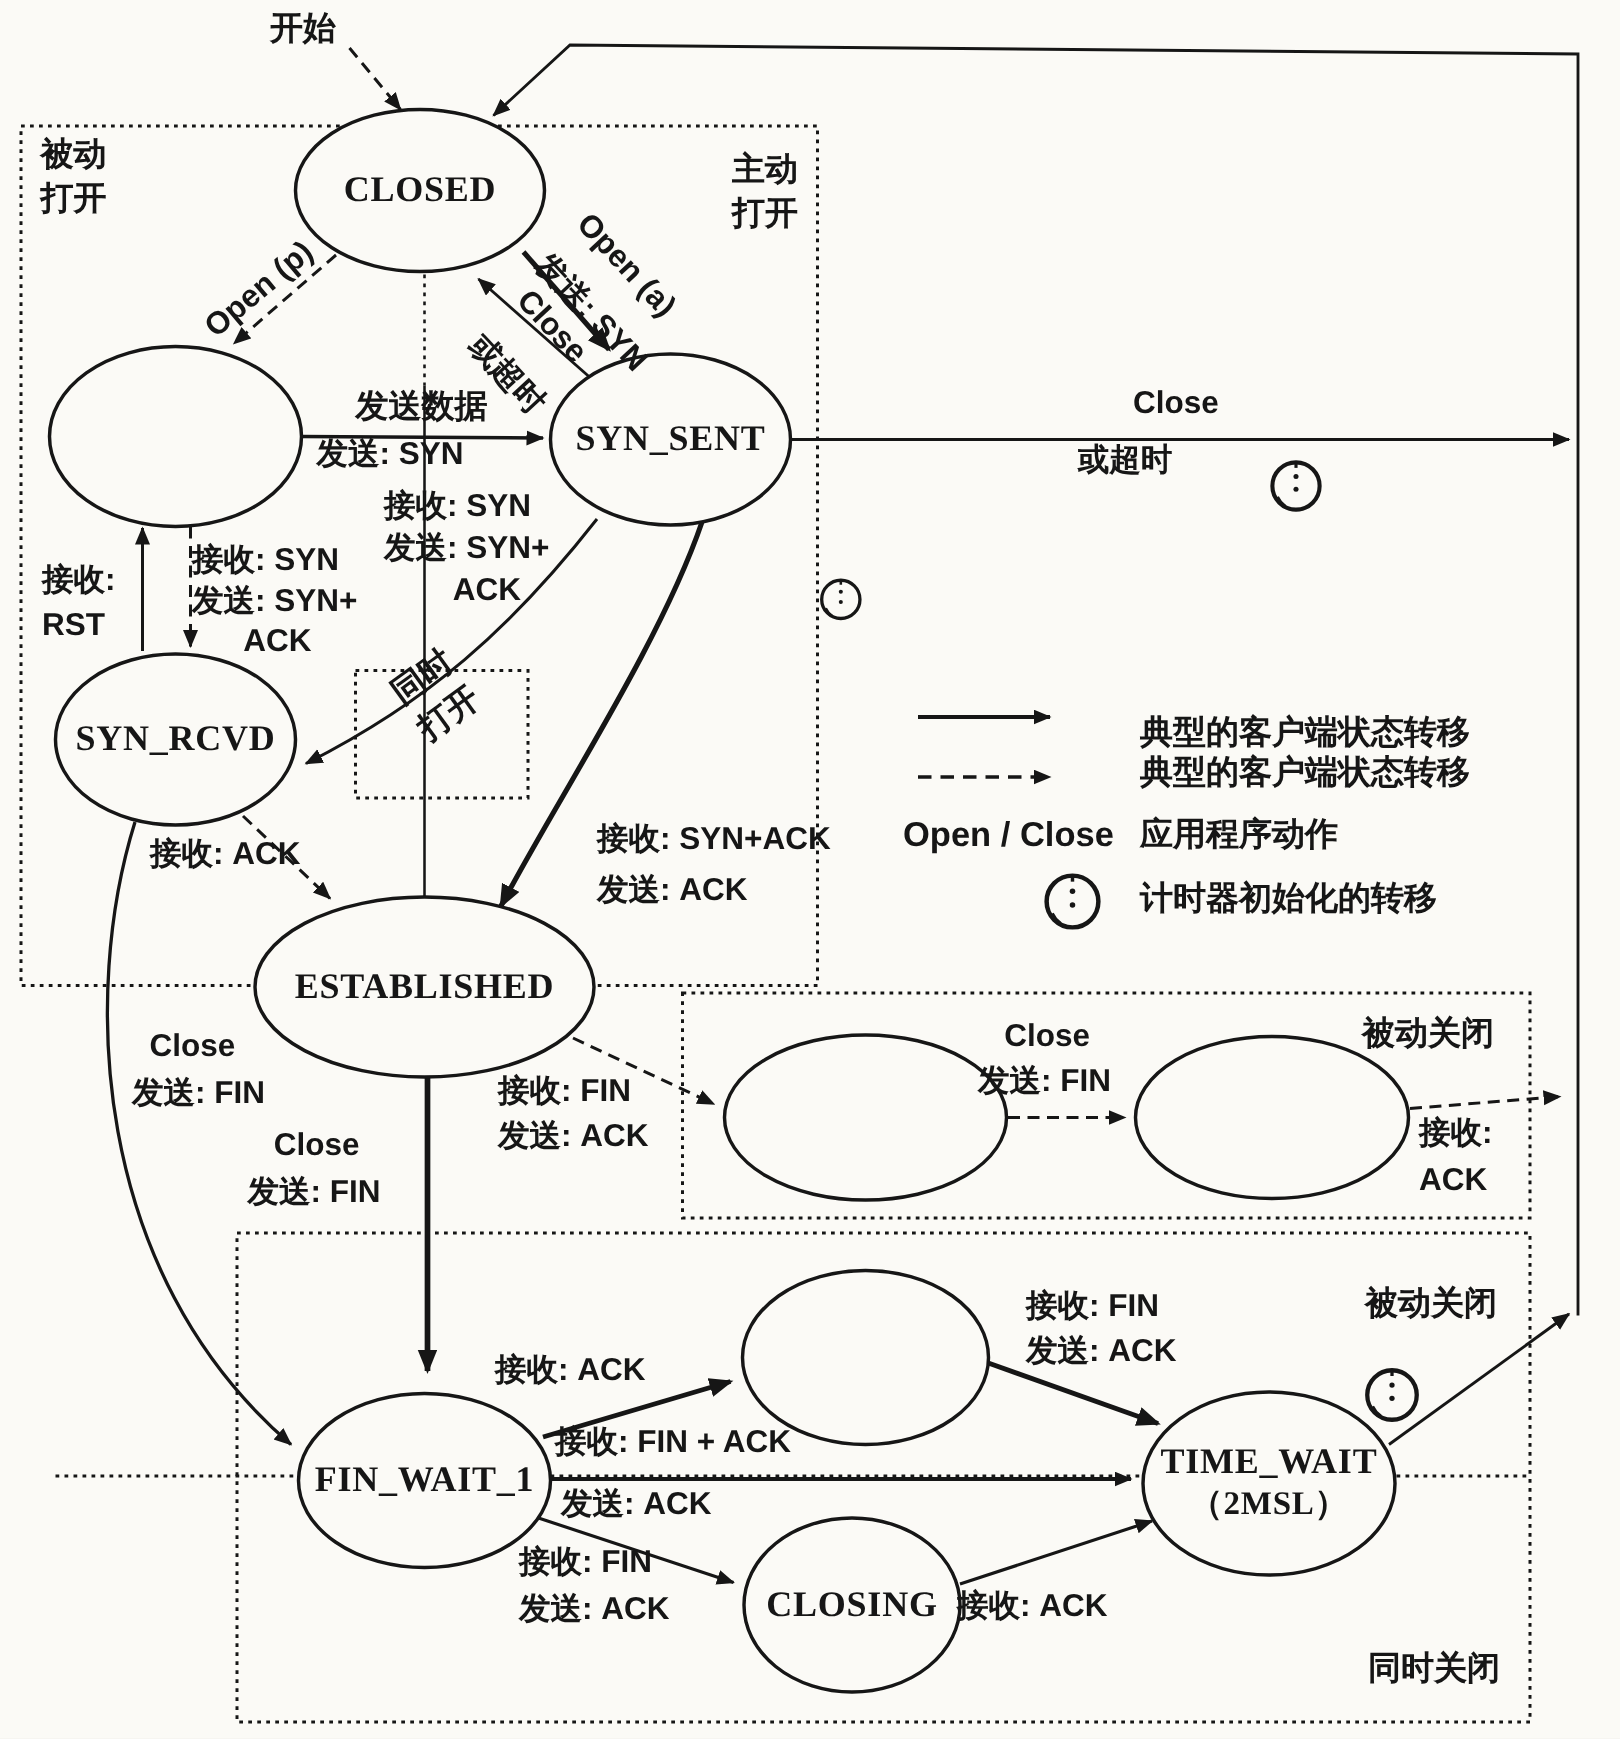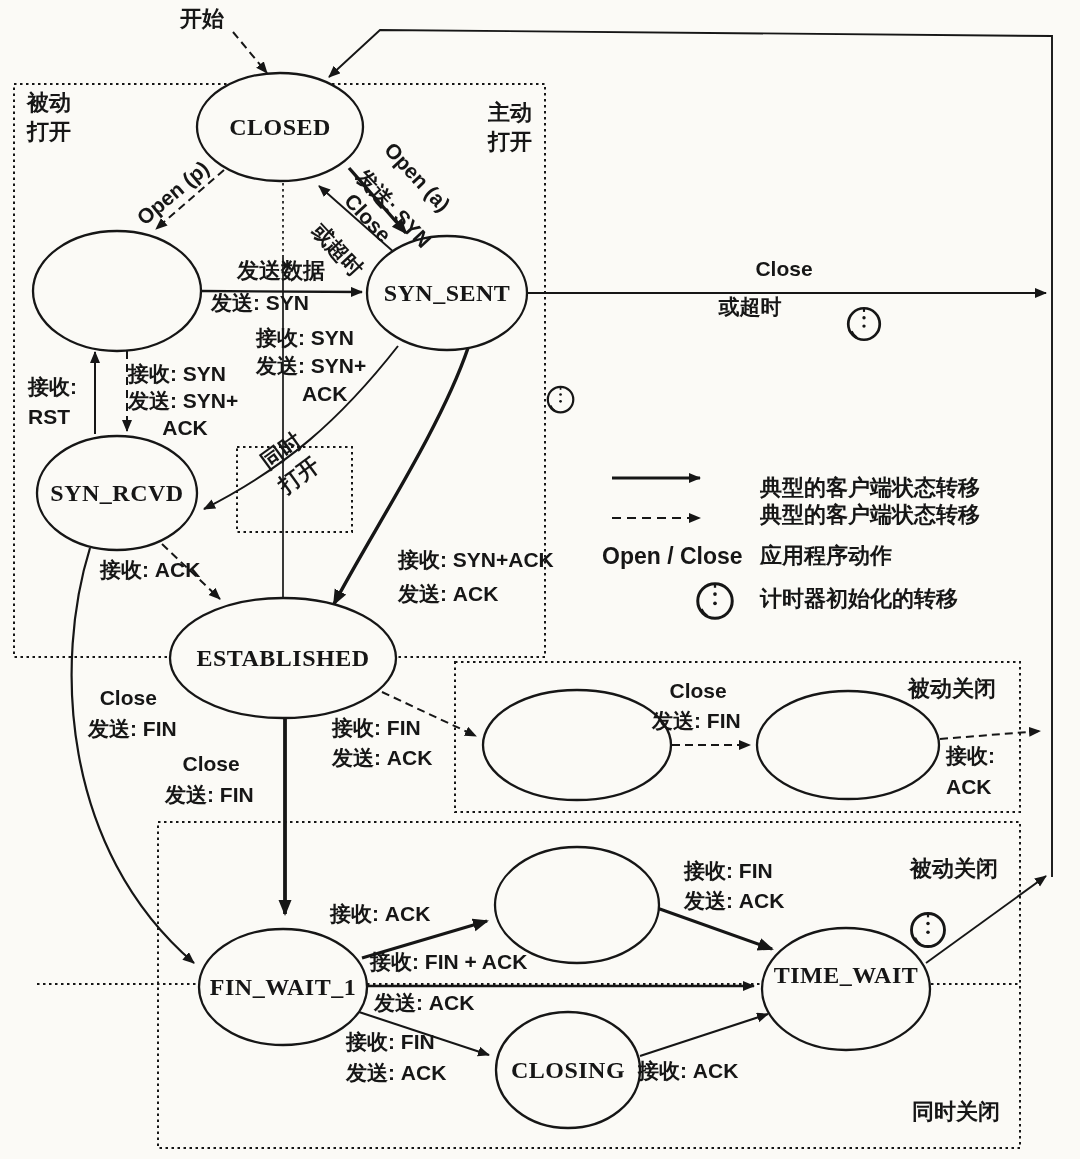--- a/index.html
+++ b/index.html
@@ -130,20 +130,21 @@
 <div class="lab big" style="left:910px;top:856px">被动关闭</div>
 <div class="lab big" style="left:912px;top:1099px">同时关闭</div>
 
 <div class="state" style="left:170px;top:114px">CLOSED</div>
 <div class="state" style="left:337px;top:280px">SYN_SENT</div>
 <div class="state" style="left:7px;top:480px">SYN_RCVD</div>
 <div class="state" style="left:173px;top:645px">ESTABLISHED</div>
 <div class="state" style="left:173px;top:974px">FIN_WAIT_1</div>
 <div class="state" style="left:458px;top:1057px">CLOSING</div>
 <div class="state" style="left:736px;top:962px">TIME_WAIT</div>
+<div class="state" style="left:736px;top:989px;font-size:22px">（2MSL）</div>
 
 <div class="lab rot" style="left:140px;top:208px;transform:rotate(-40deg)">Open (p)</div>
 <div class="lab rot" style="left:388px;top:133px;transform:rotate(47deg)">Open (a)</div>
 <div class="lab rot" style="left:360px;top:160px;transform:rotate(47deg)">发送: SYN</div>
 <div class="lab rot" style="left:348px;top:184px;transform:rotate(47deg)">Close</div>
 <div class="lab rot" style="left:316px;top:214px;transform:rotate(47deg)">或超时</div>
 
 <div class="lab big" style="left:237px;top:258px">发送数据</div>
 <div class="lab" style="left:211px;top:290px">发送: SYN</div>
 <div class="lab" style="left:128px;top:360px;line-height:27px">接收: SYN

